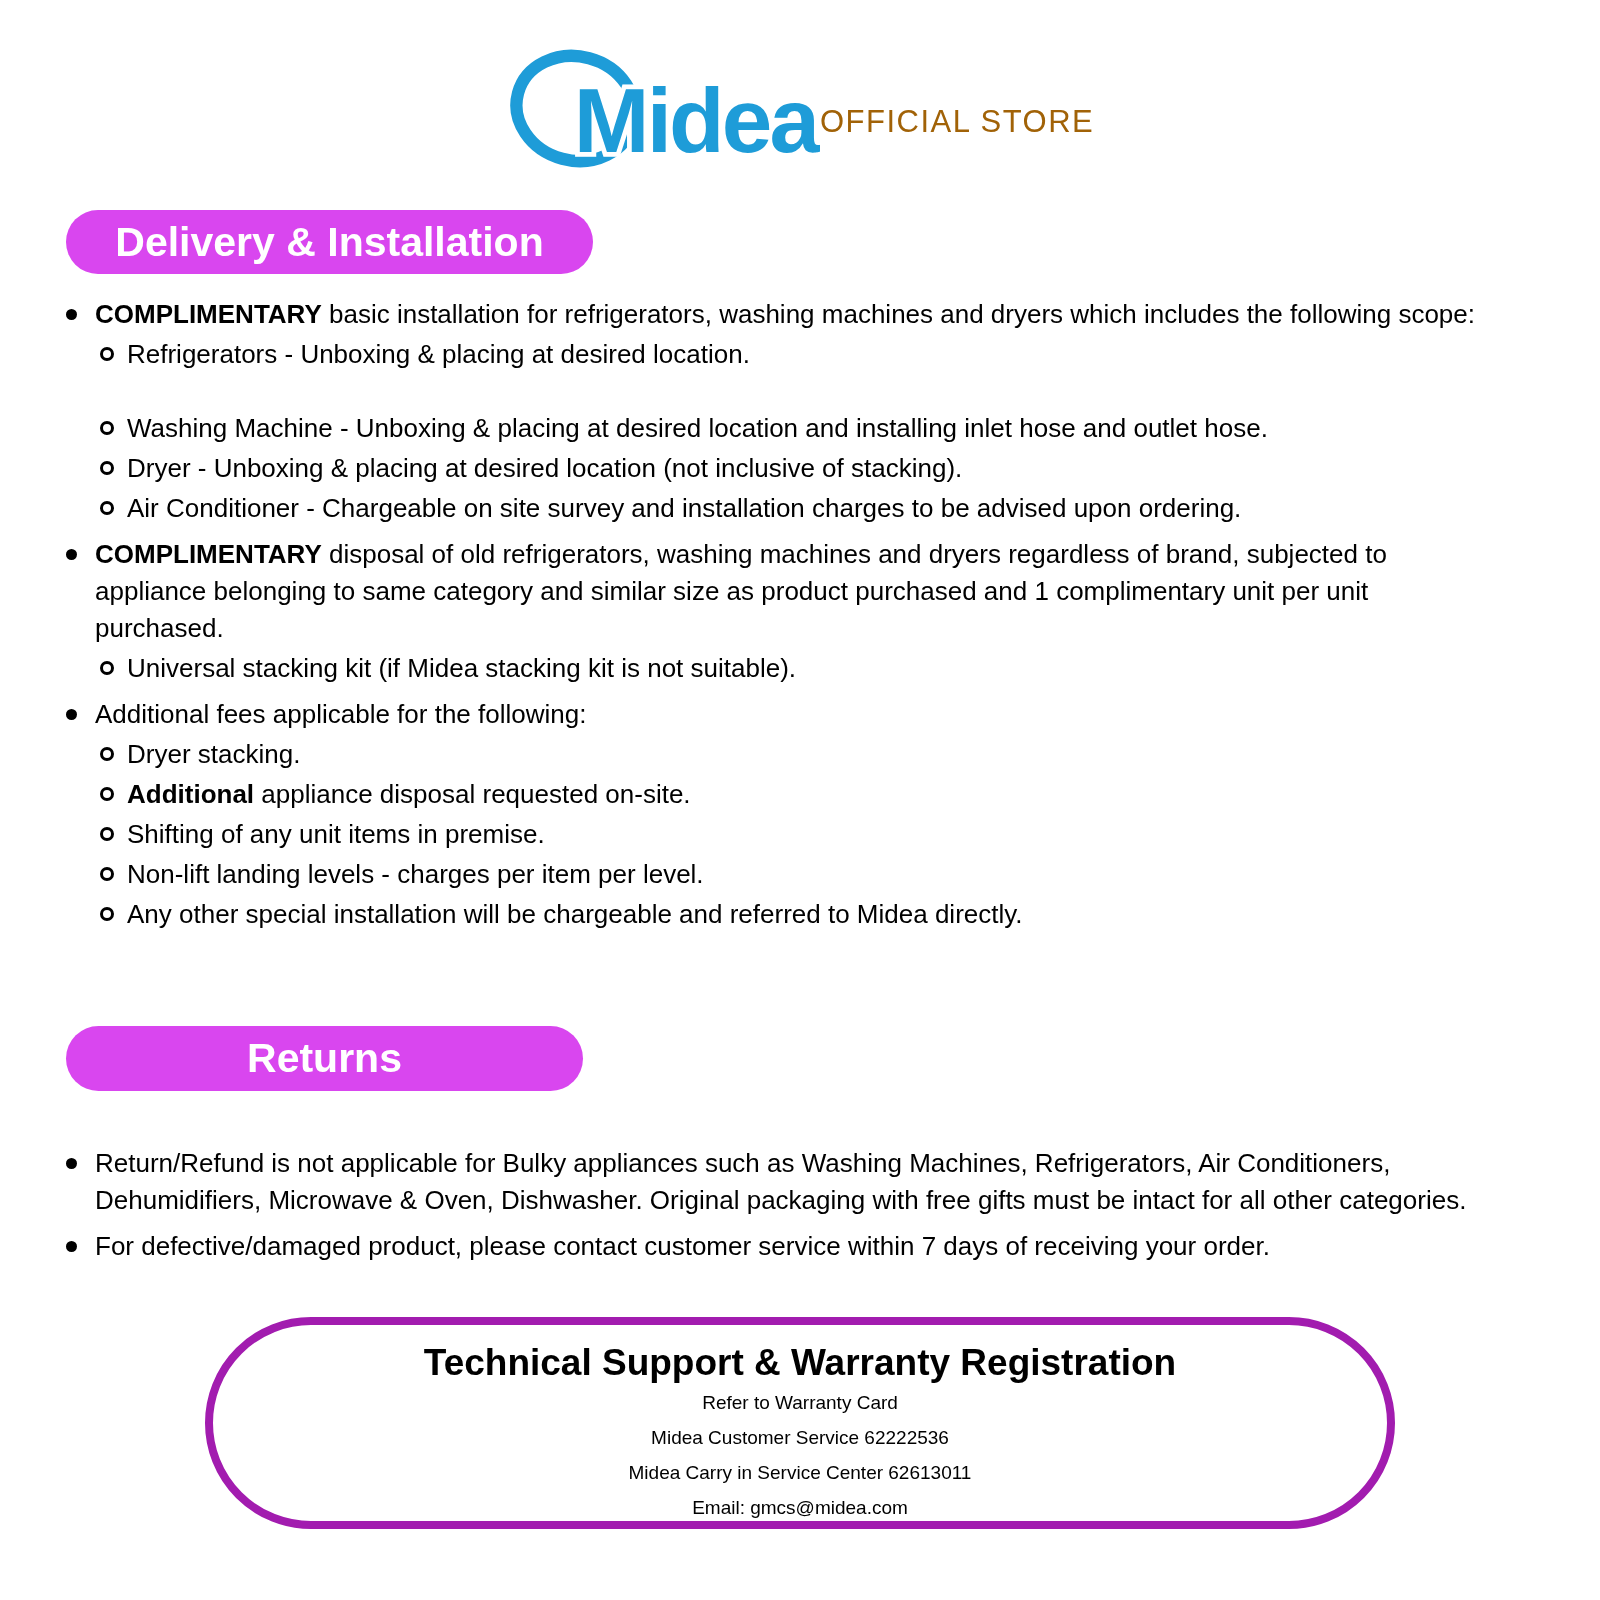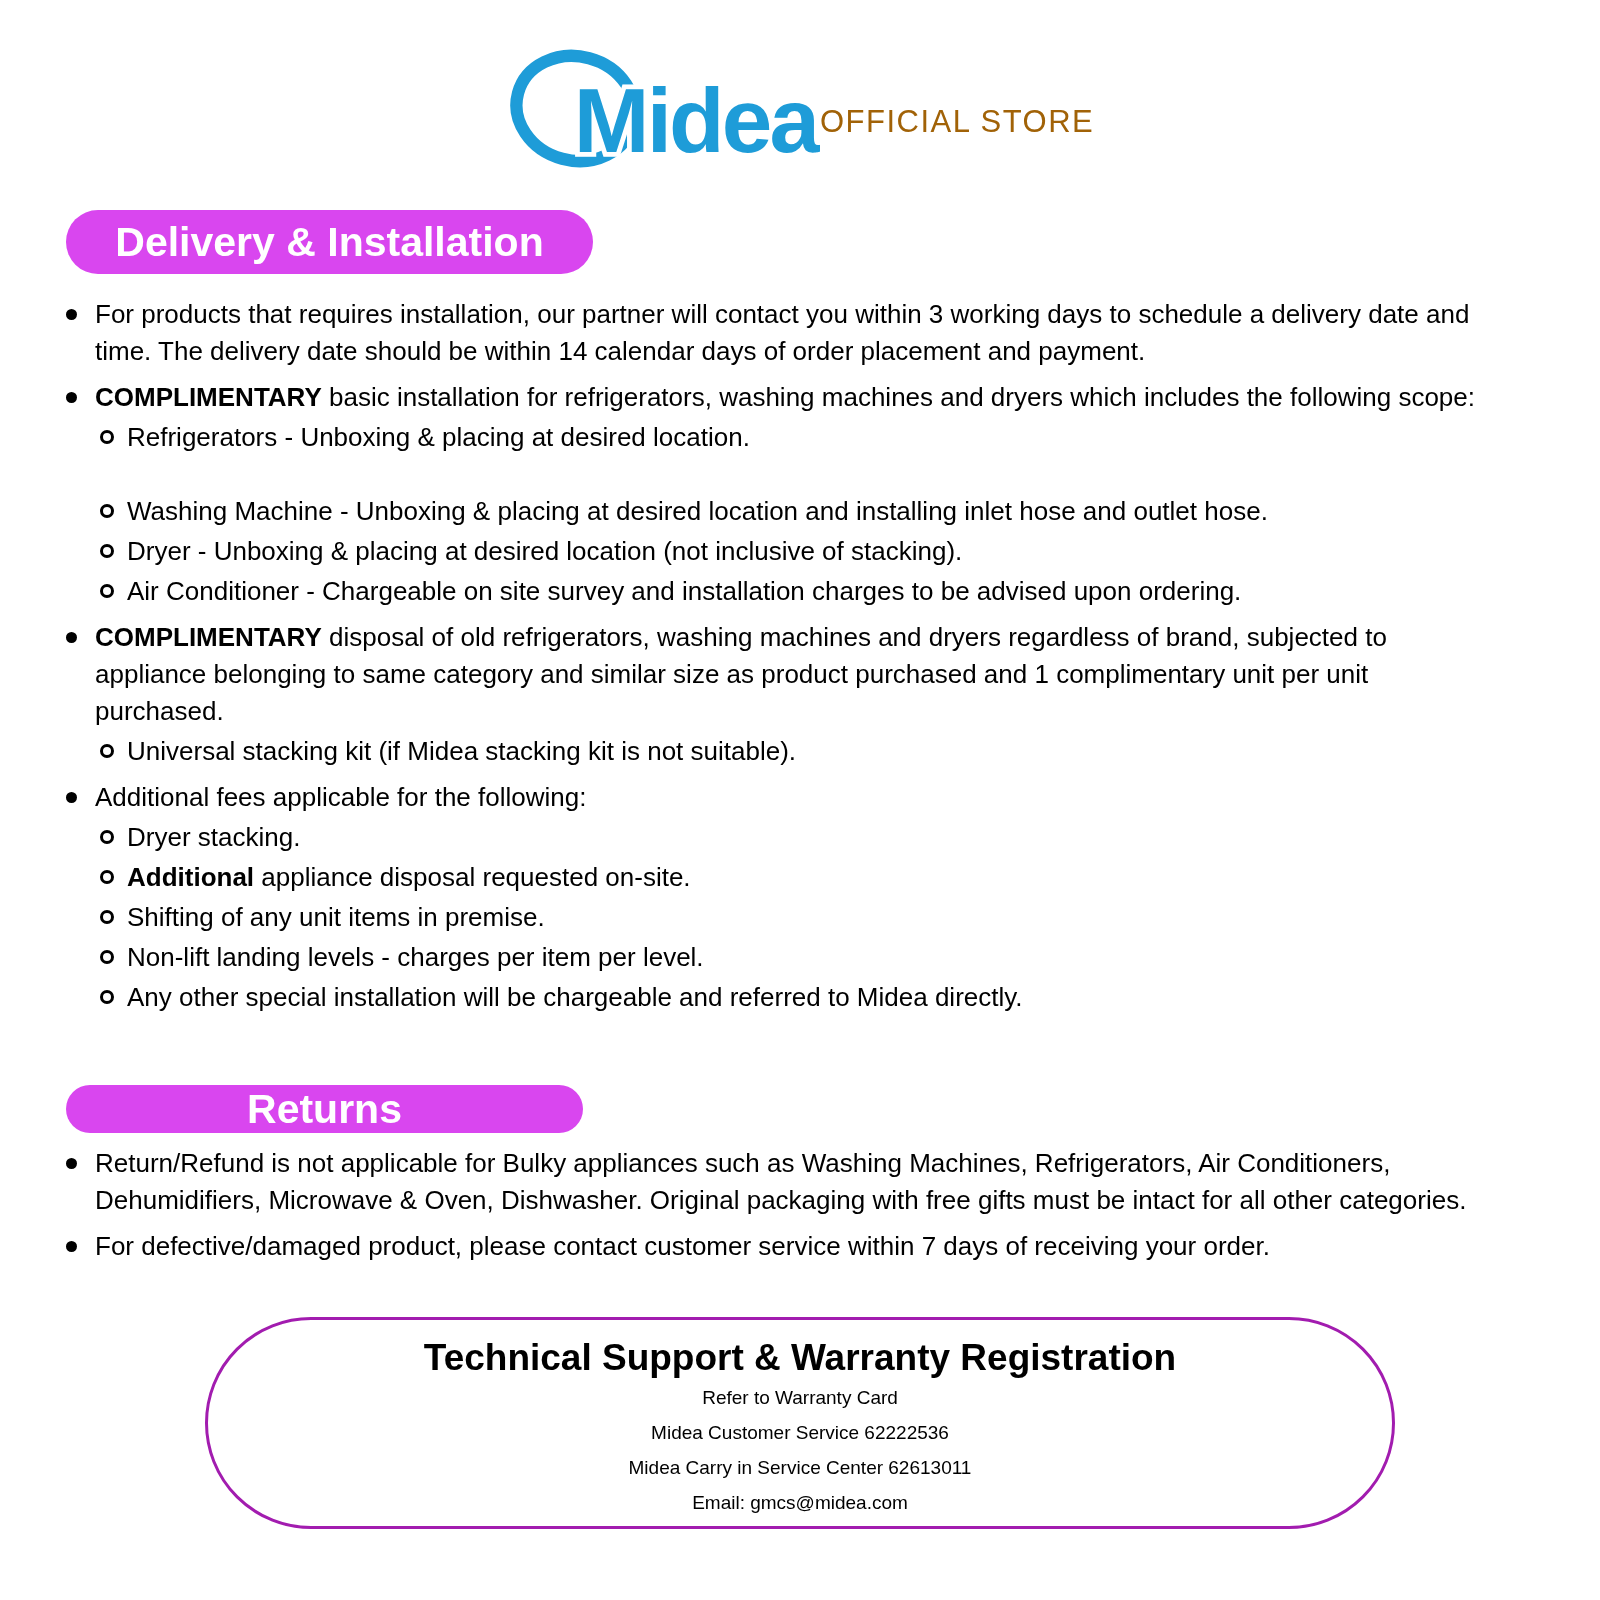--- a/index.html
+++ b/index.html
@@ -13,64 +13,60 @@
     position:absolute;left:820px;top:104px;font-size:31px;letter-spacing:1.5px;
     color:#a16207;white-space:nowrap;
   }
   
   .pill{
     position:absolute;background:#d946ef;color:#fff;font-weight:bold;
     border-radius:40px;display:flex;align-items:center;justify-content:center;
     white-space:nowrap;
   }
   #pill-delivery{left:66px;top:210px;width:527px;height:64px;font-size:41px;}
-  #pill-returns{left:66px;top:1085px;width:517px;height:48px;font-size:41px;}
+  #pill-returns{left:66px;top:1026px;width:517px;height:65px;font-size:41px;}
   
   .list{position:absolute;left:66px;width:1424px;font-size:26px;line-height:37px;}
   #delivery-list{top:287px;}
   #returns-list{top:1136px;}
   .li{display:flex;margin-top:9px;}
   .li.sub{margin-top:3px;padding-left:34px;}
   .li .txt{flex:1 1 auto;}
   .marker{flex:0 0 auto;}
   .marker.dot{width:11px;height:11px;border-radius:50%;background:#000;margin:13px 18px 0 0;}
   .marker.circle{
     box-sizing:content-box;width:8px;height:8px;border-radius:50%;
     border:3.5px solid #000;background:#fff;margin:11px 13px 0 0;
   }
   .gap-after{margin-bottom:37px;}
   b{font-weight:bold;}
   
   .support-box{
     position:absolute;left:205px;top:1317px;width:1190px;height:212px;
-    border:3px solid #a21caf;border-radius:106px;box-sizing:border-box;
+    border:8px solid #a21caf;border-radius:106px;box-sizing:border-box;
     text-align:center;background:#fff;
   }
   .support-title{font-size:37px;font-weight:bold;margin-top:16px;line-height:44px;}
   .support-line{font-size:19px;line-height:35px;}
 </style>
 </head>
 <body>
 
 <div class="page">
 
   <div class="logo-wrap">
     <svg viewBox="0 0 340 140" width="322" height="133">
       <ellipse cx="82" cy="70" rx="63" ry="55" transform="rotate(15 82 70)" fill="none" stroke="#1E9CD8" stroke-width="13"></ellipse>
       <text x="80" y="116" font-family="Liberation Sans, sans-serif" font-size="96" font-weight="bold" fill="#1E9CD8" stroke="#ffffff" stroke-width="10" paint-order="stroke" letter-spacing="-3">Midea</text>
     </svg>
   </div>
   <div class="store-label">OFFICIAL STORE</div>
 
   <div class="pill" id="pill-delivery">Delivery &amp; Installation</div>
   <div class="list" id="delivery-list">
-      <div class="li main">
-        <span class="marker dot"></span>
-        <span class="txt">For products that requires installation, our partner will contact you within 3 working days to schedule a delivery date and time. The delivery date should be within 14 calendar days of order placement and payment.</span>
-      </div>
       <div class="li main">
         <span class="marker dot"></span>
         <span class="txt"><b>COMPLIMENTARY</b> basic installation for refrigerators, washing machines and dryers which includes the following scope:</span>
       </div>
       <div class="li sub gap-after">
         <span class="marker circle"></span>
         <span class="txt">Refrigerators - Unboxing &amp; placing at desired location.</span>
       </div>
       <div class="li sub">
         <span class="marker circle"></span>

